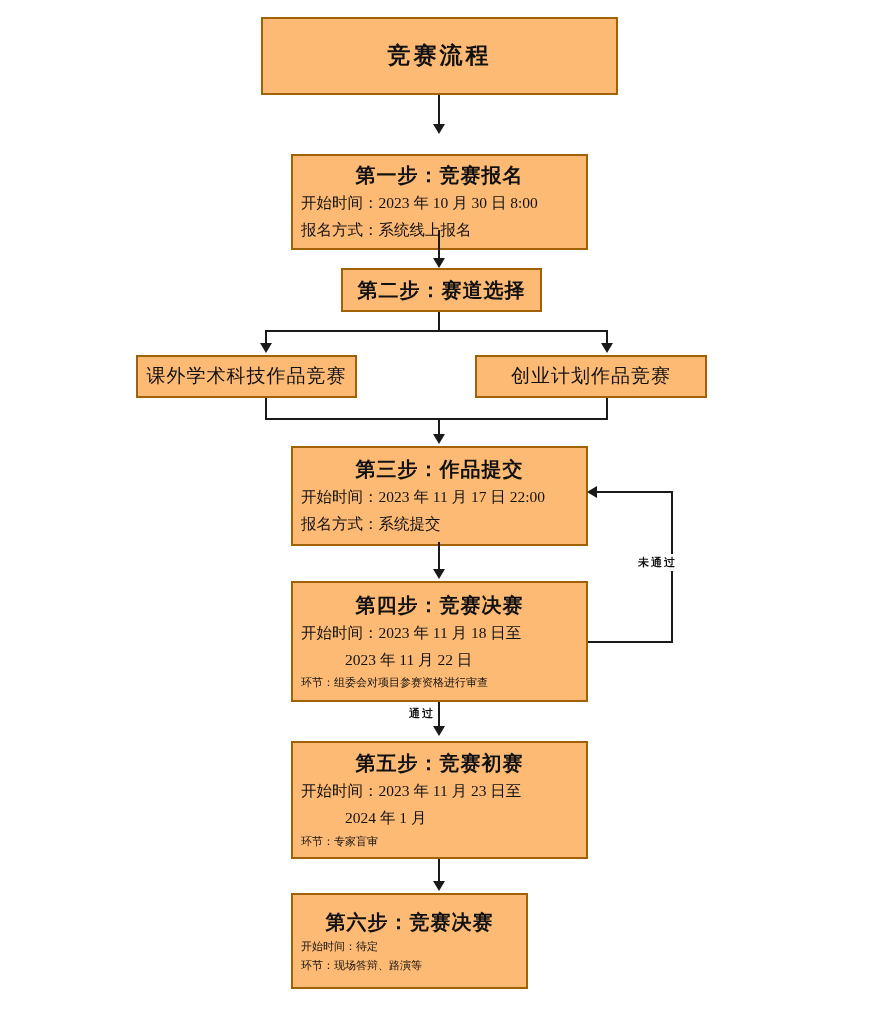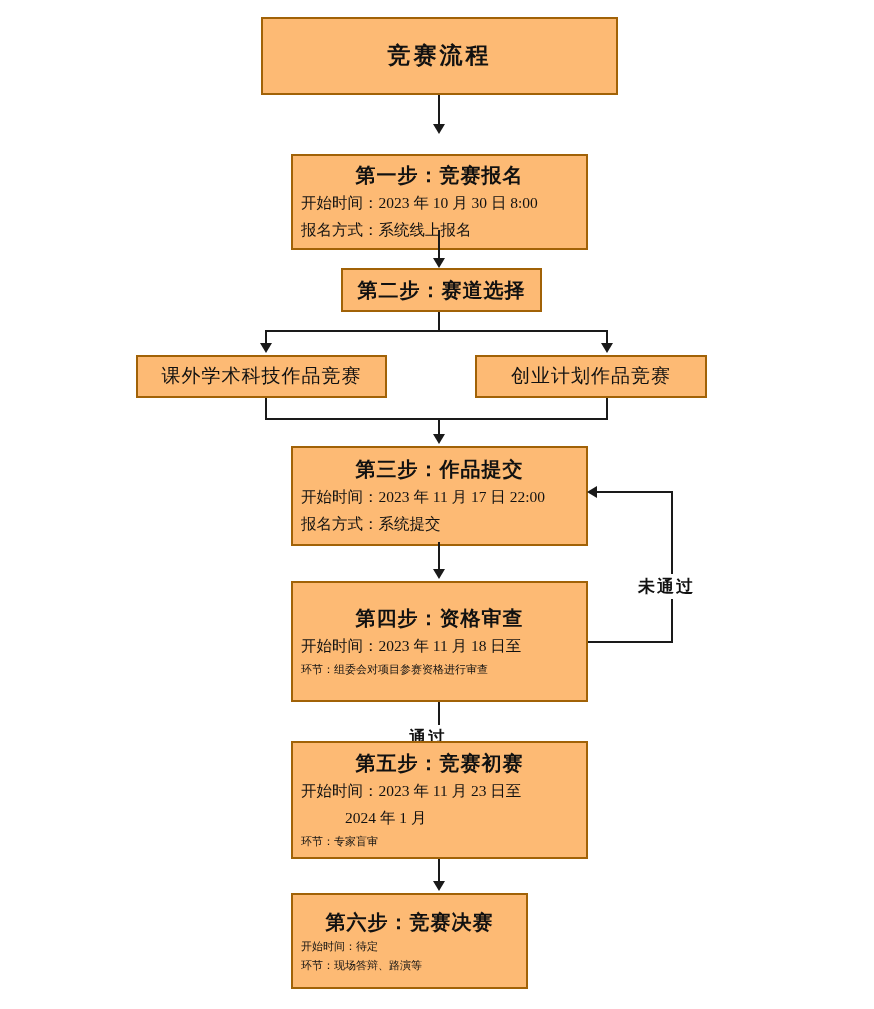--- a/index.html
+++ b/index.html
@@ -78,21 +78,21 @@
   #step2-box {
     left: 341px;
     top: 268px;
     width: 201px;
     height: 44px;
   }
   
   #track-left-box {
     left: 136px;
     top: 355px;
-    width: 251px;
+    width: 221px;
     height: 43px;
     justify-content: center;
   }
   #track-right-box {
     left: 475px;
     top: 355px;
     width: 232px;
     height: 43px;
     justify-content: center;
   }
@@ -159,27 +159,26 @@
     width: 0;
     height: 0;
     border-top: 6px solid transparent;
     border-bottom: 6px solid transparent;
     border-right: 10px solid #1a1a1a;
   }
 
   
   .edge-label {
     position: absolute;
-    font-size: 17px;
+    font-size: 11px;
     font-weight: bold;
     letter-spacing: 2px;
     background: #ffffff;
     padding: 1px 3px;
     white-space: nowrap;
-    margin-top: 20px;
   }
 </style>
 </head>
 <body>
 
 <div id="canvas">
 
   <div class="box" id="title-box">
     <div class="box-title">竞赛流程</div>
   </div>
@@ -223,22 +222,23 @@
   <div class="box" id="step3-box">
     <div class="box-title">第三步：作品提交</div>
     <div class="box-line">开始时间：2023 年 11 月 17 日 22:00</div>
     <div class="box-line">报名方式：系统提交</div>
   </div>
 
   <div class="vline" style="left:438px; top:542px; height:29px;"></div>
   <div class="arrow-down" style="left:433px; top:569px;"></div>
 
   <div class="box" id="step4-box">
-    <div class="box-title">第四步：资格审查</div>
+    <div class="box-title">第四步：竞赛决赛</div>
     <div class="box-line">开始时间：2023 年 11 月 18 日至</div>
+    <div class="box-line indent">2023 年 11 月 22 日</div>
     <div class="box-line small">环节：组委会对项目参赛资格进行审查</div>
   </div>
 
   <div class="hline" style="left:588px; top:641px; width:85px;"></div>
   <div class="vline" style="left:671px; top:491px; height:152px;"></div>
   <div class="hline" style="left:597px; top:491px; width:76px;"></div>
   <div class="arrow-left" style="left:587px; top:486px;"></div>
   <div class="edge-label" style="left:635px; top:554px;">未通过</div>
 
   <div class="vline" style="left:438px; top:702px; height:26px;"></div>

